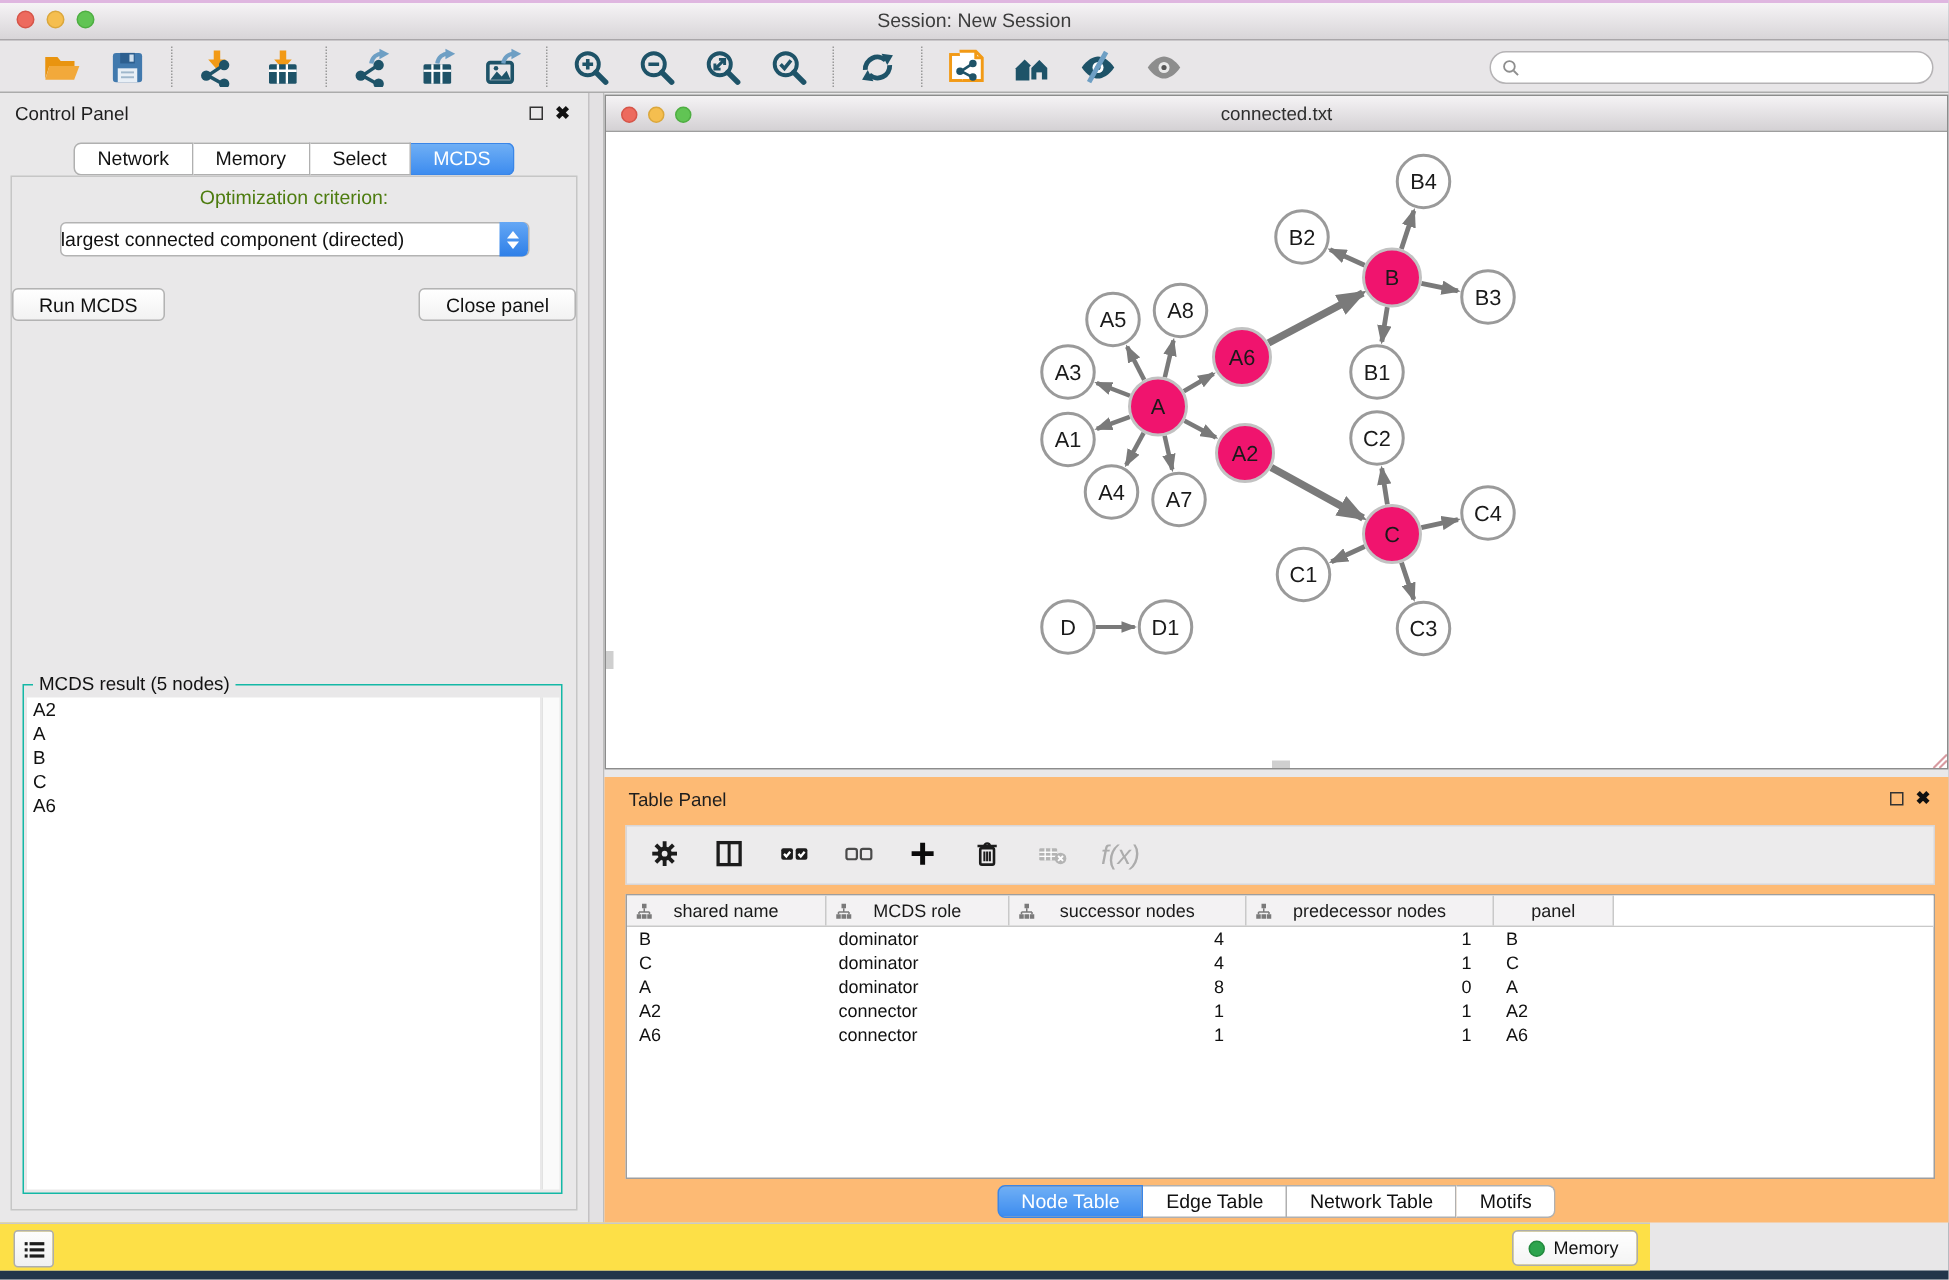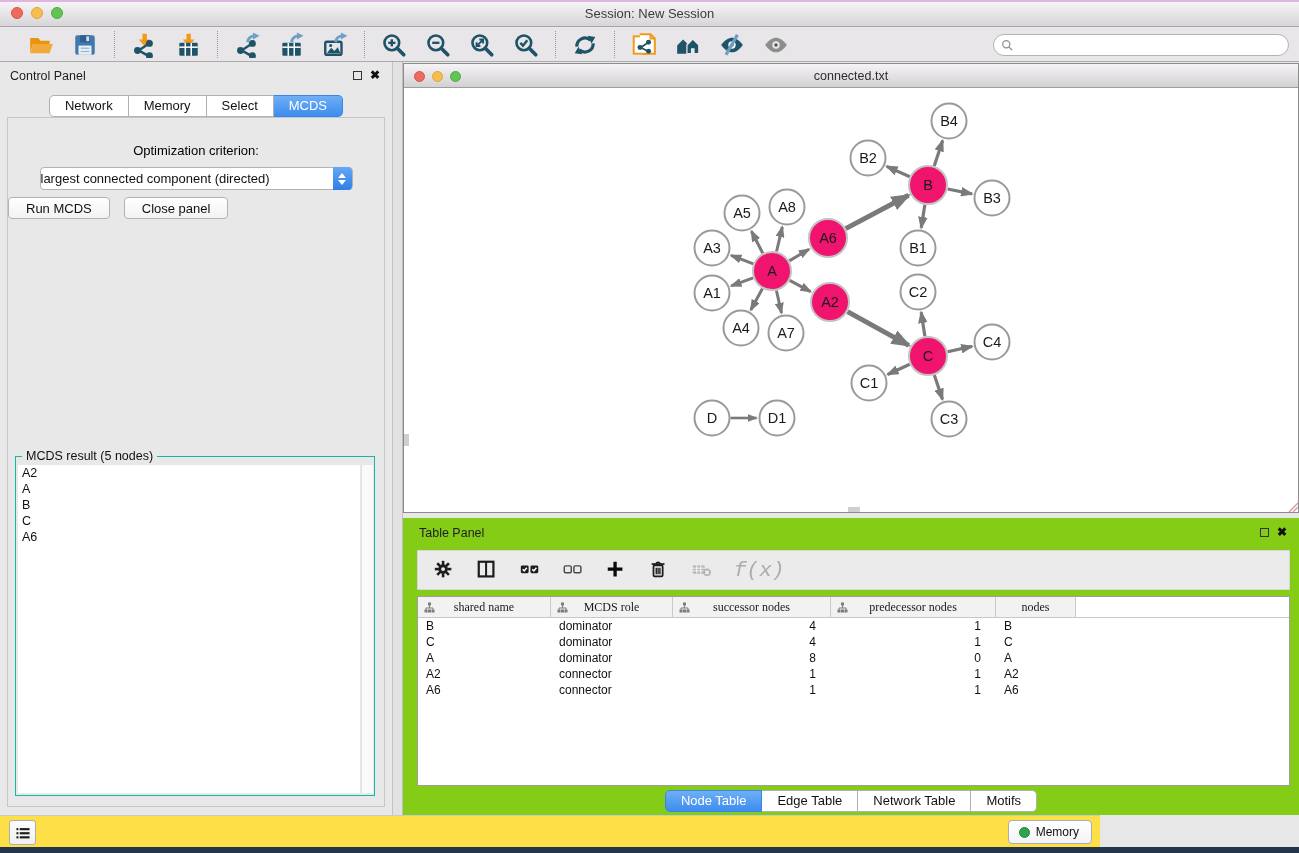--- a/index.html
+++ b/index.html
@@ -44,30 +44,30 @@
   .seg-tabs { display:flex; justify-content:center; }
   .cp-tabs { position:absolute; top:33px; left:0; right:0; }
   .seg-tab { height:22px; line-height:20px; padding:0 15px; font-size:13px; background:#fff;
     border:1px solid #b0b0b0; border-left:none; color:#111; cursor:default; }
   .seg-tab:first-child { border-left:1px solid #b0b0b0; border-radius:5px 0 0 5px; }
   .seg-tab:last-child { border-radius:0 5px 5px 0; }
   .seg-tab.active { background:linear-gradient(#6FAFF5,#3D8CEF); border-color:#3a86e8; color:#fff; }
 
   .cp-body { position:absolute; top:55px; left:7px; right:7px; bottom:8px;
     border:1px solid #c6c6c6; background:#E9E8E9; }
-  .opt-label { margin-top:25px; text-align:center; font-size:13px; color:#000000; }
+  .opt-label { margin-top:6px; text-align:center; font-size:13px; color:#4d7c0f; }
   .select-box { position:relative; width:313px; height:23px; margin:9px auto 0 auto; background:#fff;
     border:1px solid #b3b3b3; border-radius:4px; }
   .select-box .sel-text { display:block; line-height:21px; font-size:13px; padding-left:0; color:#111;
     white-space:nowrap; overflow:hidden; }
   .spinner { position:absolute; right:0; top:-1px; width:19px; height:23px; border-radius:0 4px 4px 0;
     background:linear-gradient(#64A7F5,#2E7FE8); display:flex; flex-direction:column; align-items:center; justify-content:center; gap:2px; }
   .spinner .up { width:0; height:0; border-left:4px solid transparent; border-right:4px solid transparent; border-bottom:5px solid #fff; }
   .spinner .down { width:0; height:0; border-left:4px solid transparent; border-right:4px solid transparent; border-top:5px solid #fff; }
-  .cp-buttons { display:flex; justify-content:flex-start; gap:14px; margin-top:7px; }
+  .cp-buttons { display:flex; justify-content:space-between; gap:14px; margin-top:21px; }
   .mac-btn { height:22px; padding:0 17px; background:linear-gradient(#ffffff,#f2f2f2); border:1px solid #b3b3b3;
     border-radius:4px; font-size:13px; color:#111; font-family:"Liberation Sans",sans-serif; }
 
   .result-group { position:absolute; left:7px; right:9px; top:338px; bottom:10px; border:1px solid #14b8a6; }
   .result-legend { position:absolute; top:-8px; left:6px; background:#E9E8E9; padding:0 4px; font-size:12.5px; color:#111; }
   .result-list { position:absolute; left:2px; top:8px; right:14px; bottom:2px; background:#fff; overflow:hidden; }
   .result-scroll { position:absolute; right:1px; top:8px; bottom:2px; width:12px; background:#FAFAFA; border-left:1px solid #e2e2e2; }
   .result-item { font-size:12.5px; line-height:16px; padding-left:4px; color:#111; }
 
   
@@ -79,33 +79,33 @@
   .net-titlebar .lights { left:10px; top:7px; gap:7px; }
   .net-titlebar .light { width:11px; height:11px; }
   .net-title { text-align:center; line-height:24px; font-size:12.5px; color:#2e2e2e; }
   .net-canvas { position:relative; width:100%; height:424px; background:#fff; }
   .net-canvas svg.graph { position:absolute; inset:0; }
   .hint-left { position:absolute; left:0; top:346px; width:5px; height:12px; background:#cfcfcf; }
   .hint-bottom { position:absolute; left:444px; bottom:0; width:12px; height:5px; background:#cfcfcf; }
   .grip { position:absolute; right:0; bottom:0; width:12px; height:12px; }
 
   
-  .table-panel { position:absolute; left:403px; top:518px; width:896px; height:297px; background:#84cc16; }
+  .table-panel { position:absolute; left:403px; top:518px; width:896px; height:297px; background:#fdba74; }
   .tp-float { right:30px; } .tp-close { right:12px; }
   .tp-title { position:absolute; left:16px; top:8px; font-size:12.5px; color:#1e1e1e; }
   .tp-toolbar { position:absolute; left:14px; right:9px; top:32px; height:40px; background:#ECEBEC;
     border:1px solid #d8d6d8; display:flex; align-items:center; gap:21px; padding-left:15px; }
   .tp-tool { display:flex; align-items:center; justify-content:center; height:26px; }
   .tp-tool svg { width:22px; height:22px; }
   .tp-tool.disabled { opacity:.95; }
-  .fx-glyph { font-family:Liberation Mono, monospace; font-style:italic; font-size:21px; color:#a9a9a9; }
+  .fx-glyph { font-family:Liberation Sans, sans-serif; font-style:italic; font-size:18px; color:#a9a9a9; }
 
   .tp-table { position:absolute; left:14px; right:9px; top:78px; height:190px; background:#fff;
     border:1px solid #9e9e9e; overflow:hidden; }
-  .thead { display:flex; height:21px; background:#F3F2F3; border-bottom:1px solid #c9c9c9;font-family:Liberation Serif, serif; }
+  .thead { display:flex; height:21px; background:#F3F2F3; border-bottom:1px solid #c9c9c9; }
   .th { display:flex; align-items:center; border-right:1px solid #c9c9c9; font-size:12px; color:#1a1a1a;
     position:relative; justify-content:center; }
   .th svg { width:11px; height:11px; position:absolute; left:6px; }
   .trow { display:flex; height:16px; align-items:center; }
   .td { font-size:12px; color:#111; white-space:nowrap; overflow:hidden; }
   .td.l { text-align:left; padding-left:8px; }
   .td.r { text-align:right; padding-right:15px; }
 
   .tp-tabs { position:absolute; bottom:3px; left:0; right:0; }
 
@@ -638,21 +638,21 @@
               <g stroke="#7a7a7a" stroke-width="1">
                 <line x1="5.5" y1="3.5" x2="5.5" y2="6"></line>
                 <line x1="2" y1="7.5" x2="2" y2="6"></line>
                 <line x1="9" y1="7.5" x2="9" y2="6"></line>
                 <line x1="2" y1="6" x2="9" y2="6"></line>
               </g>
             </svg>
             <span>predecessor nodes</span>
           </div>
           <div class="th" style="width: 80px;">
-            <span>nodes</span>
+            <span>panel</span>
           </div>
           <div class="th" style="flex: 1 1 0%; border-right: none; background: rgb(255, 255, 255);"></div>
         </div>
       <div id="table-body">
           <div class="trow">
             <div class="td l" style="width: 133px;">B</div>
             <div class="td l" style="width: 122px;">dominator</div>
             <div class="td r" style="width: 158px;">4</div>
             <div class="td r" style="width: 165px;">1</div>
             <div class="td l" style="width: 80px;">B</div>

